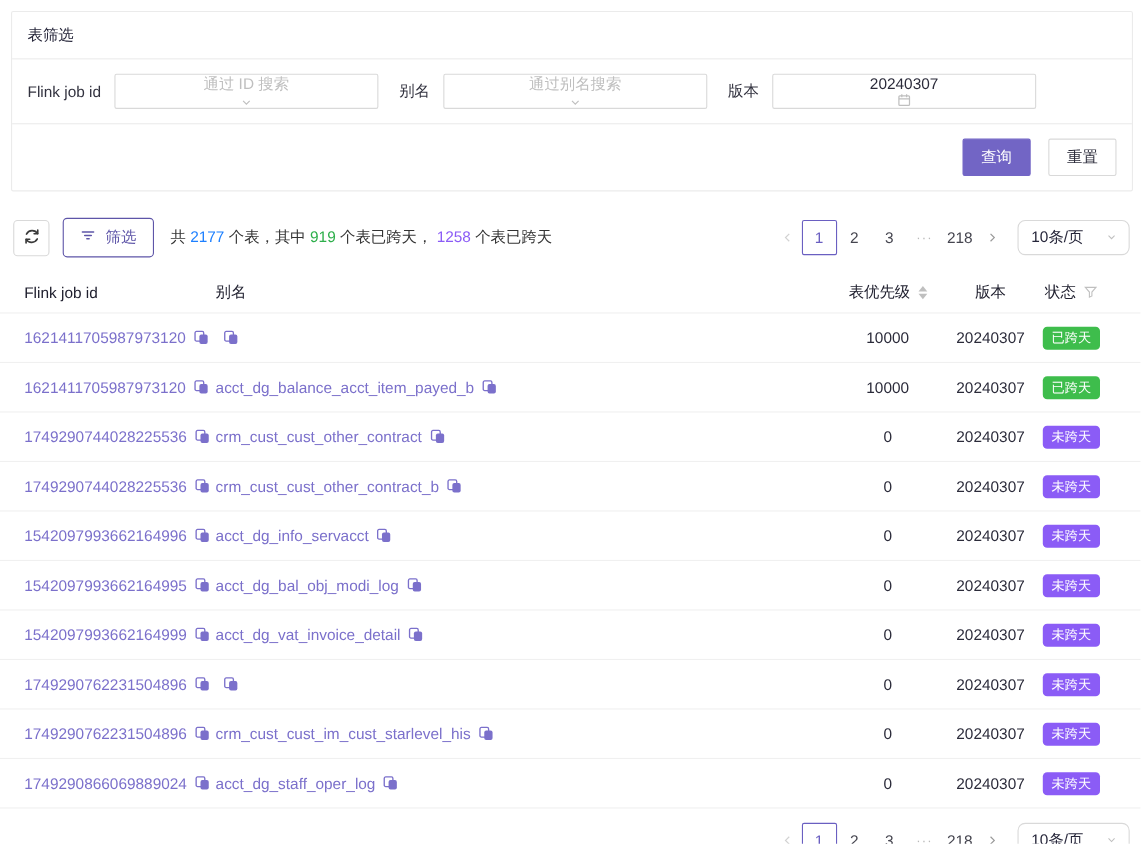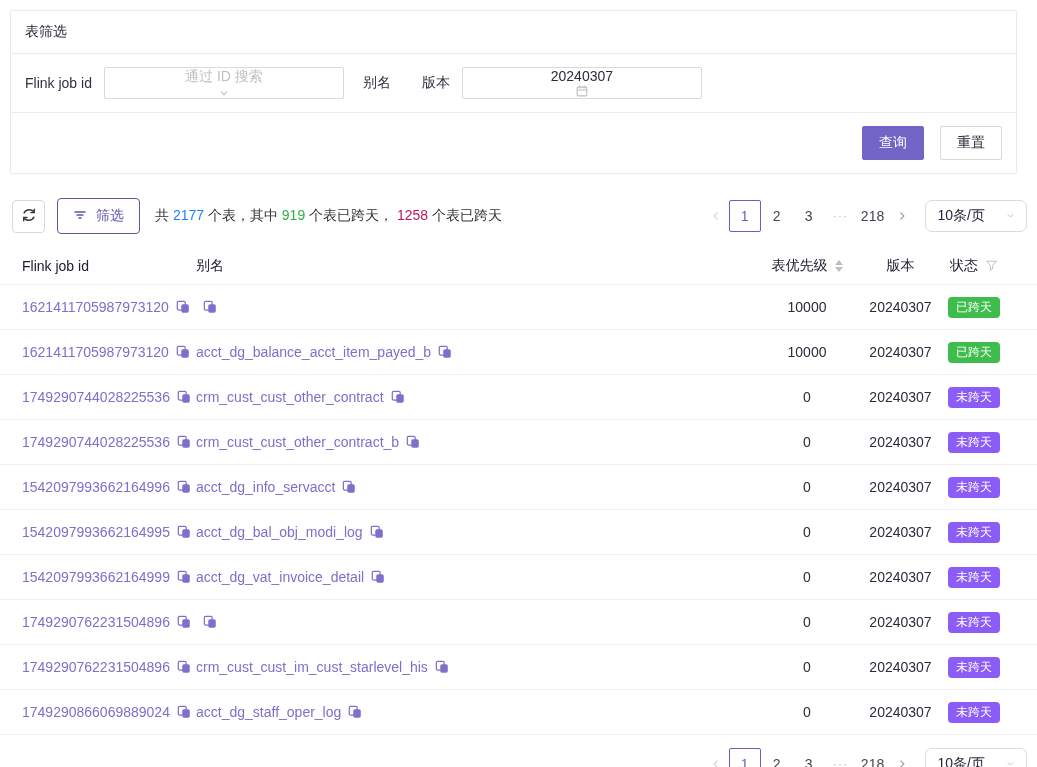--- a/index.html
+++ b/index.html
@@ -1,20 +1,20 @@
 <!DOCTYPE html>
 <html><head>
 <meta charset="utf-8">
 <style>
   * { box-sizing: border-box; margin: 0; padding: 0; }
   html,body { width:1037px; height:767px; background:#fff; overflow:hidden;
     font-family:"Liberation Sans","DejaVu Sans",sans-serif; font-size:14px; color:#2b2b3a; }
 
   
-  .card { margin:10px 20px 0 10px; border:1px solid #ebebeb; border-radius:2px; background:#fff; }
+  .card { margin:10px 7px 0 10px; border:1px solid #ebebeb; border-radius:2px; background:#fff; }
   .card-title { padding:12px 14px; border-bottom:1px solid #ebebeb; color:#26263a; }
   .filter-row { display:flex; align-items:center; padding:13px 14px; }
   .field { display:flex; align-items:center; margin-right:19px; }
   .field:last-child { margin-right:0; }
   .field-label { margin-right:12px; color:#32323f; white-space:nowrap; }
   .control { width:240px; height:32px; border:1px solid #d9d9d9; border-radius:2px; background:#fff;
              display:flex; align-items:center; justify-content:space-between; padding:0 11px; cursor:pointer;flex-direction:column; }
   .placeholder { color:#bfbfbf; }
   .control-value { color:#2b2b3a; }
   .actions-row { border-top:1px solid #ebebeb; padding:13px 14px; display:flex; justify-content:flex-end; gap:16px; }
@@ -22,25 +22,25 @@
          font-family:inherit; display:flex; align-items:center; }
   .btn-primary { background:#7265c5; border:1px solid #7265c5; color:#fff; }
   .btn-default { background:#fff; border:1px solid #d9d9d9; color:#2b2b3a; }
 
   
   .toolbar { margin:24px 10px 0 12px; display:flex; align-items:center; }
   .icon-btn { width:33px; height:33px; border:1px solid #d9d9d9; border-radius:4px; background:#fff;
               display:flex; align-items:center; justify-content:center; cursor:pointer; }
   .filter-btn { margin-left:12px; height:36px; padding:0 15px; border:1px solid #5e55a8; color:#5e55a8;
                 border-radius:4px; background:#fff; display:flex; align-items:center; gap:9px; font-size:14px;
-                font-family:Liberation Sans, sans-serif; cursor:pointer; }
+                font-family:Liberation Serif, serif; cursor:pointer; }
   .summary { margin-left:15px; color:#333; white-space:nowrap; }
   .num-blue  { color:#1e80ff; }
   .num-green { color:#2eaf4b; }
-  .num-red   { color:#be185d; }
+  .num-red   { color:#8b5cf6; }
 
   
   .pager { display:flex; align-items:center; }
   .toolbar .pager { margin-left:auto; }
   .page-arrow { width:26px; height:32px; display:flex; align-items:center; justify-content:center; cursor:pointer; }
   .page-item { min-width:32px; height:32px; display:flex; align-items:center; justify-content:center;
                color:#45454f; cursor:pointer; border:1px solid transparent; }
   .page-item.active { border:1px solid #6a5fc1; color:#6a5fc1; border-radius:2px; background:#fff; }
   .page-item.ellipsis { color:#b9b9b9; letter-spacing:1px; font-size:12px; }
   .size-select { margin-left:10px; height:32px; padding:0 10px 0 12px; border:1px solid #d9d9d9; border-radius:7px;
@@ -82,20 +82,28 @@
         <span class="placeholder">通过 ID 搜索</span>
         <span>
           <svg width="12" height="12" viewBox="0 0 16 16" fill="none">
               <path d="M4 6.2l4 4 4-4" stroke="#bfbfbf" stroke-width="1.4"></path>
             </svg>
         </span>
       </div>
     </div>
     <div class="field">
       <span class="field-label">别名</span>
+      <div class="control">
+        <span class="placeholder">通过别名搜索</span>
+        <span>
+          <svg width="12" height="12" viewBox="0 0 16 16" fill="none">
+              <path d="M4 6.2l4 4 4-4" stroke="#bfbfbf" stroke-width="1.4"></path>
+            </svg>
+        </span>
+      </div>
     </div>
     <div class="field">
       <span class="field-label">版本</span>
       <div class="control">
         <span class="control-value">20240307</span>
         <span>
           <svg width="14" height="14" viewBox="0 0 16 16" fill="none" stroke="#bfbfbf" stroke-width="1.3">
             <rect x="2.5" y="3.5" width="11" height="10" rx="1"></rect>
             <path d="M5.5 1.8v3.2M10.5 1.8v3.2M2.5 6.8h11"></path>
           </svg>

